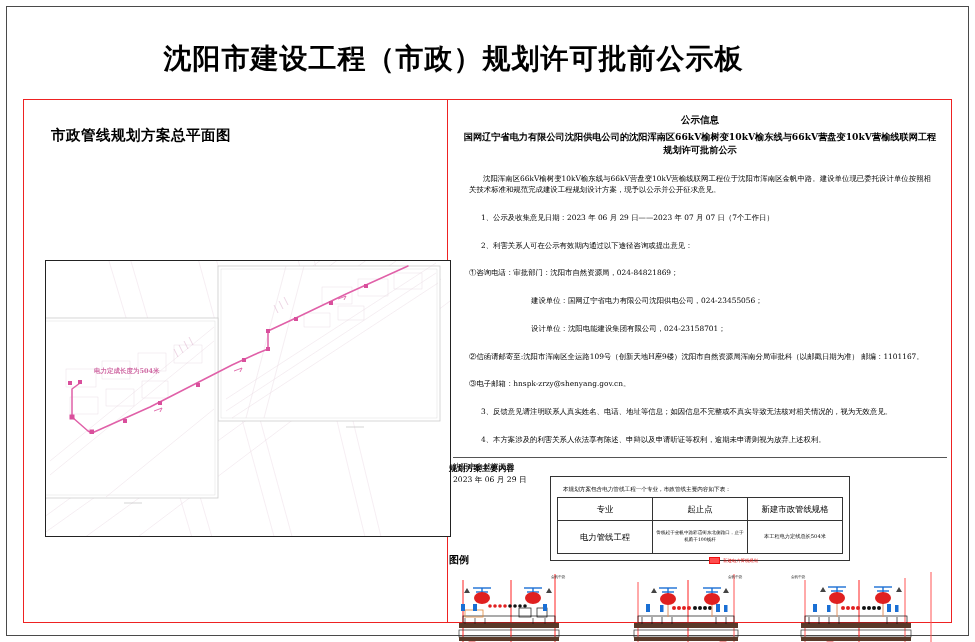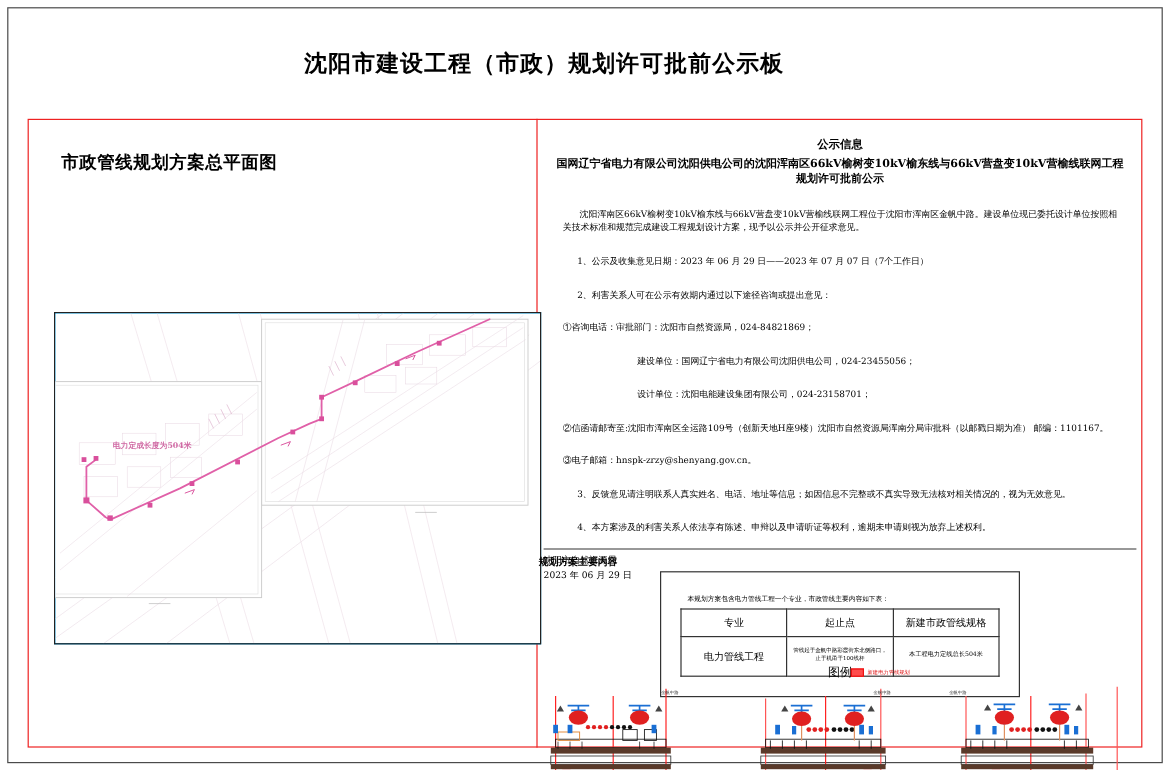--- a/index.html
+++ b/index.html
@@ -8,21 +8,21 @@
 
   .page{position:relative;width:975px;height:642px;background:#fff;box-sizing:border-box;}
 
   
   .outer-frame{position:absolute;left:6px;top:6px;width:963px;height:630px;
                border:1px solid #4a4a4a;box-sizing:border-box;}
 
   
   .title{position:absolute;left:0;top:40px;width:907px;text-align:center;
          font-family:"DejaVu Serif","Liberation Serif",serif;
-         font-size:19px;font-weight:bold;letter-spacing:1px;color:#000;}
+         font-size:28px;font-weight:bold;letter-spacing:1px;color:#000;}
 
   
   .red-frame{position:absolute;left:23px;top:99px;width:929px;height:524px;
              border:1.4px solid #ee2222;box-sizing:border-box;}
 
   
   .red-divider{position:absolute;left:447px;top:99px;width:0;height:524px;
                border-left:1.4px solid #ee2222;}
 
   
@@ -52,33 +52,33 @@
   .ind3{padding-left:62px;}
   .sign{margin-top:3px;text-align:left;padding-right:16px;font-size:7.6px;line-height:1.7;}
 
   .hr-line{position:absolute;left:4px;top:357px;width:494px;height:0;border-top:1px solid #555;}
 
   .tbl-title{position:absolute;left:0;top:363px;width:502px;text-align:left;
              font-size:8.2px;font-weight:bold;
              font-family:"DejaVu Serif","Liberation Serif",serif;}
 
   .tbl-wrap{position:absolute;left:101px;top:376px;width:300px;
-            border:1px solid #333;background:#fff;padding:16px;box-sizing:border-box;}
+            border:1px solid #333;background:#fff;padding:6px;box-sizing:border-box;}
   .tbl-note{font-size:5.6px;padding:3px 4px 3px 6px;
             font-family:"DejaVu Serif","Liberation Serif",serif;}
   table.main-tbl{border-collapse:collapse;width:100%;table-layout:fixed;}
   table.main-tbl td{border:1px solid #333;text-align:center;vertical-align:middle;
                     font-family:"DejaVu Serif","Liberation Serif",serif;}
   td.th{font-size:8.4px;height:20px;}
   td.body-cell{font-size:8.4px;height:30px;}
   td.small-cell{font-size:4.6px;line-height:1.5;padding:2px 3px;text-align:left;}
   td.mid-cell{font-size:5.2px;line-height:1.5;padding:2px 3px;}
 
-  .legend-title{position:absolute;left:0;top:453px;width:502px;text-align:center;
-                font-size:10px;font-weight:normal;
+  .legend-title{position:absolute;left:0;top:453px;width:502px;text-align:left;
+                font-size:10px;font-weight:bold;
                 font-family:"DejaVu Serif","Liberation Serif",serif;}
   .legend-key{position:absolute;left:260px;top:457px;display:flex;align-items:center;gap:3px;}
   .legend-swatch{width:9px;height:5px;border:1px solid #ee1111;background:#ff4d4d;}
   .legend-key-label{font-size:4.4px;color:#dd1111;
                     font-family:"DejaVu Serif","Liberation Serif",serif;white-space:nowrap;}
 
   .sections{position:absolute;left:2px;top:472px;width:498px;height:120px;display:flex;}
   .sec{flex:1;position:relative;}
 </style>
 </head>

